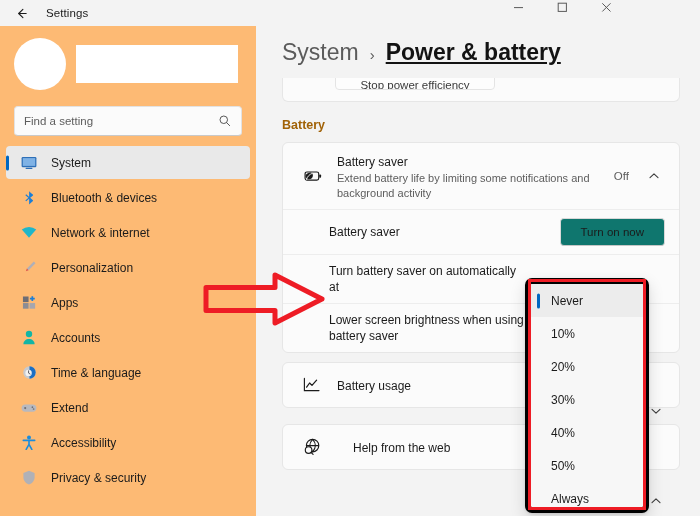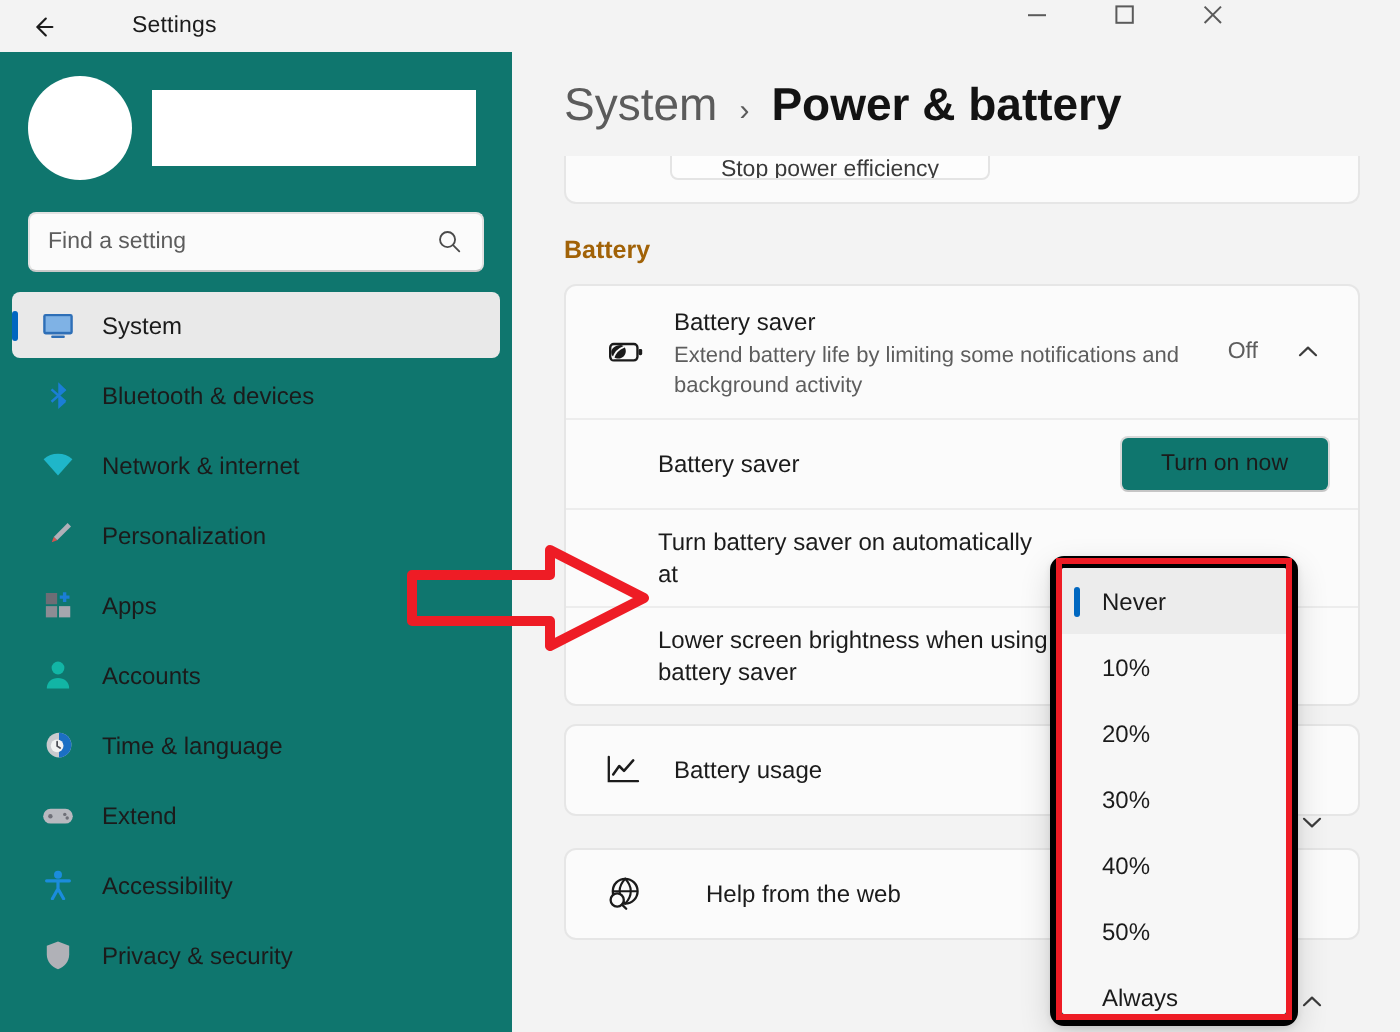--- a/index.html
+++ b/index.html
@@ -19,21 +19,20 @@
   }
 
   
   .titlebar {
     position: absolute;
     top: 0; left: 0;
     width: 628px;
     height: 26px;
     display: flex;
     align-items: center;
-    gap: 20px;
   }
   .back-btn {
     width: 34px; height: 26px;
     display: flex; align-items: center; justify-content: center;
     color: #1b1b1b;
     font-size: 14px;
     margin-left: 4px;
   }
   .app-title {
     font-size: 11.5px;
@@ -54,21 +53,21 @@
     font-size: 11px;
   }
   .win-btn svg { display:block; }
 
   
   .sidebar {
     position: absolute;
     top: 26px; left: 0;
     width: 256px;
     height: 490px;
-    background: #0f766e;
+    background: #fdba74;
   }
   .account {
     display: flex;
     align-items: center;
     padding: 12px 14px 0 14px;
     height: 64px;
   }
   .avatar {
     width: 52px; height: 52px;
     border-radius: 50%;
@@ -158,20 +157,21 @@
   }
   .crumb-sep {
     font-size: 15px;
     color: #5b5b5b;
     margin: 0 11px;
   }
   .crumb-current {
     font-size: 23px;
     color: #131313;
     font-weight: bold;
+    text-decoration: underline;
   }
 
   .content {
     position: relative;
     padding: 0 20px 0 26px;
   }
 
   .card {
     background: #fbfbfb;
     border: 1px solid #e6e6e6;

